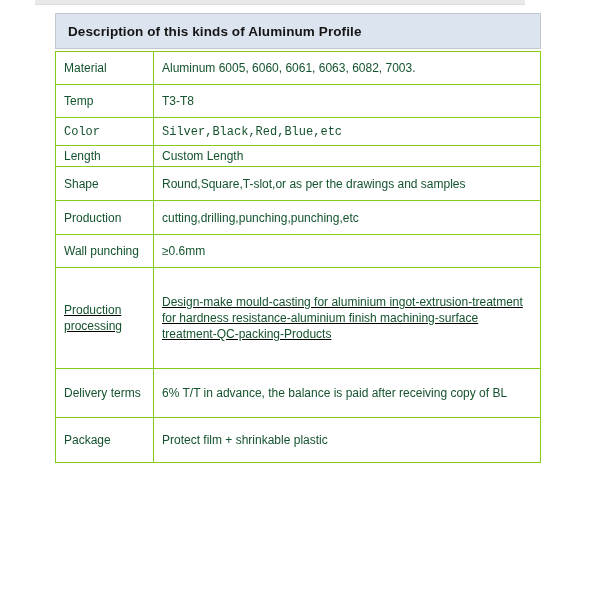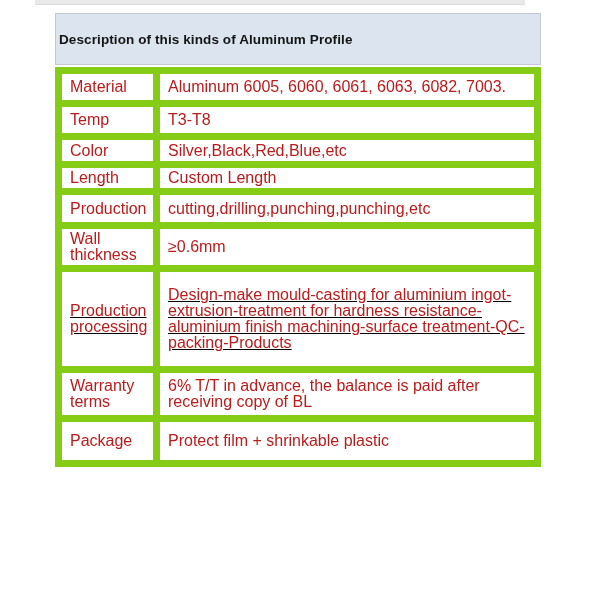--- a/index.html
+++ b/index.html
@@ -25,44 +25,44 @@
     border-bottom: 1px solid #dddddd;
   }
   .doc {
     position: absolute;
     left: 55px;
     top: 13px;
     width: 486px;
   }
   .tbl-header {
     box-sizing: border-box;
-    height: 52px;
+    height: 36px;
     background: #dce4ef;
     border: 1px solid #c2c8d0;
     display: flex;
     align-items: center;
-    padding-left: 3px;
+    padding-left: 12px;
     margin-bottom: 2px;
   }
   .tbl-header .title {
     font-size: 13.5px;
     font-weight: bold;
     color: #151515;
     letter-spacing: 0.1px;
   }
   table.spec {
     width: 100%;
     border-collapse: collapse;
     table-layout: fixed;
   }
   table.spec td {
-    border: 7px solid #84cc16;
-    font-size: 16px;
+    border: 1px solid #84cc16;
+    font-size: 12px;
     line-height: 16px;
-    color: #b91c1c;
+    color: #14532d;
     vertical-align: middle;
     box-sizing: border-box;
     overflow: hidden;
   }
   td.lab {
     width: 98px;
     padding: 2px 2px 2px 8px;
   }
   td.val {
     padding: 2px 4px 2px 8px;
@@ -84,42 +84,46 @@
     <table class="spec">
       <tbody>
         <tr style="height:33px;">
           <td class="lab">Material</td>
           <td class="val">Aluminum 6005, 6060, 6061, 6063, 6082, 7003.</td>
         </tr>
         <tr style="height:33px;">
           <td class="lab">Temp</td>
           <td class="val">T3-T8</td>
         </tr>
-        <tr style="height:28px;">
+        <tr style="height:28px;font-family:Liberation Mono, monospace;">
           <td class="lab">Color</td>
           <td class="val">Silver,Black,Red,Blue,etc</td>
         </tr>
         <tr style="height:20px;">
           <td class="lab">Length</td>
           <td class="val">Custom Length</td>
         </tr>
         <tr style="height:34px;">
+          <td class="lab">Shape</td>
+          <td class="val">Round,Square,T-slot,or as per the drawings and samples</td>
+        </tr>
+        <tr style="height:34px;">
           <td class="lab">Production</td>
           <td class="val">cutting,drilling,punching,punching,etc</td>
         </tr>
         <tr style="height:33px;">
-          <td class="lab">Wall thickness</td>
+          <td class="lab">Wall punching</td>
           <td class="val">≥0.6mm</td>
         </tr>
         <tr style="height:101px;text-decoration:underline;">
           <td class="lab">Production processing</td>
           <td class="val">Design-make mould-casting for aluminium ingot-extrusion-treatment for hardness resistance-aluminium finish machining-surface treatment-QC-packing-Products</td>
         </tr>
         <tr style="height:49px;">
-          <td class="lab">Warranty terms</td>
+          <td class="lab">Delivery terms</td>
           <td class="val">6% T/T in advance, the balance is paid after receiving copy of BL</td>
         </tr>
         <tr style="height:45px;">
           <td class="lab">Package</td>
           <td class="val">Protect film + shrinkable plastic</td>
         </tr>
       </tbody>
     </table>
 
   </div>

